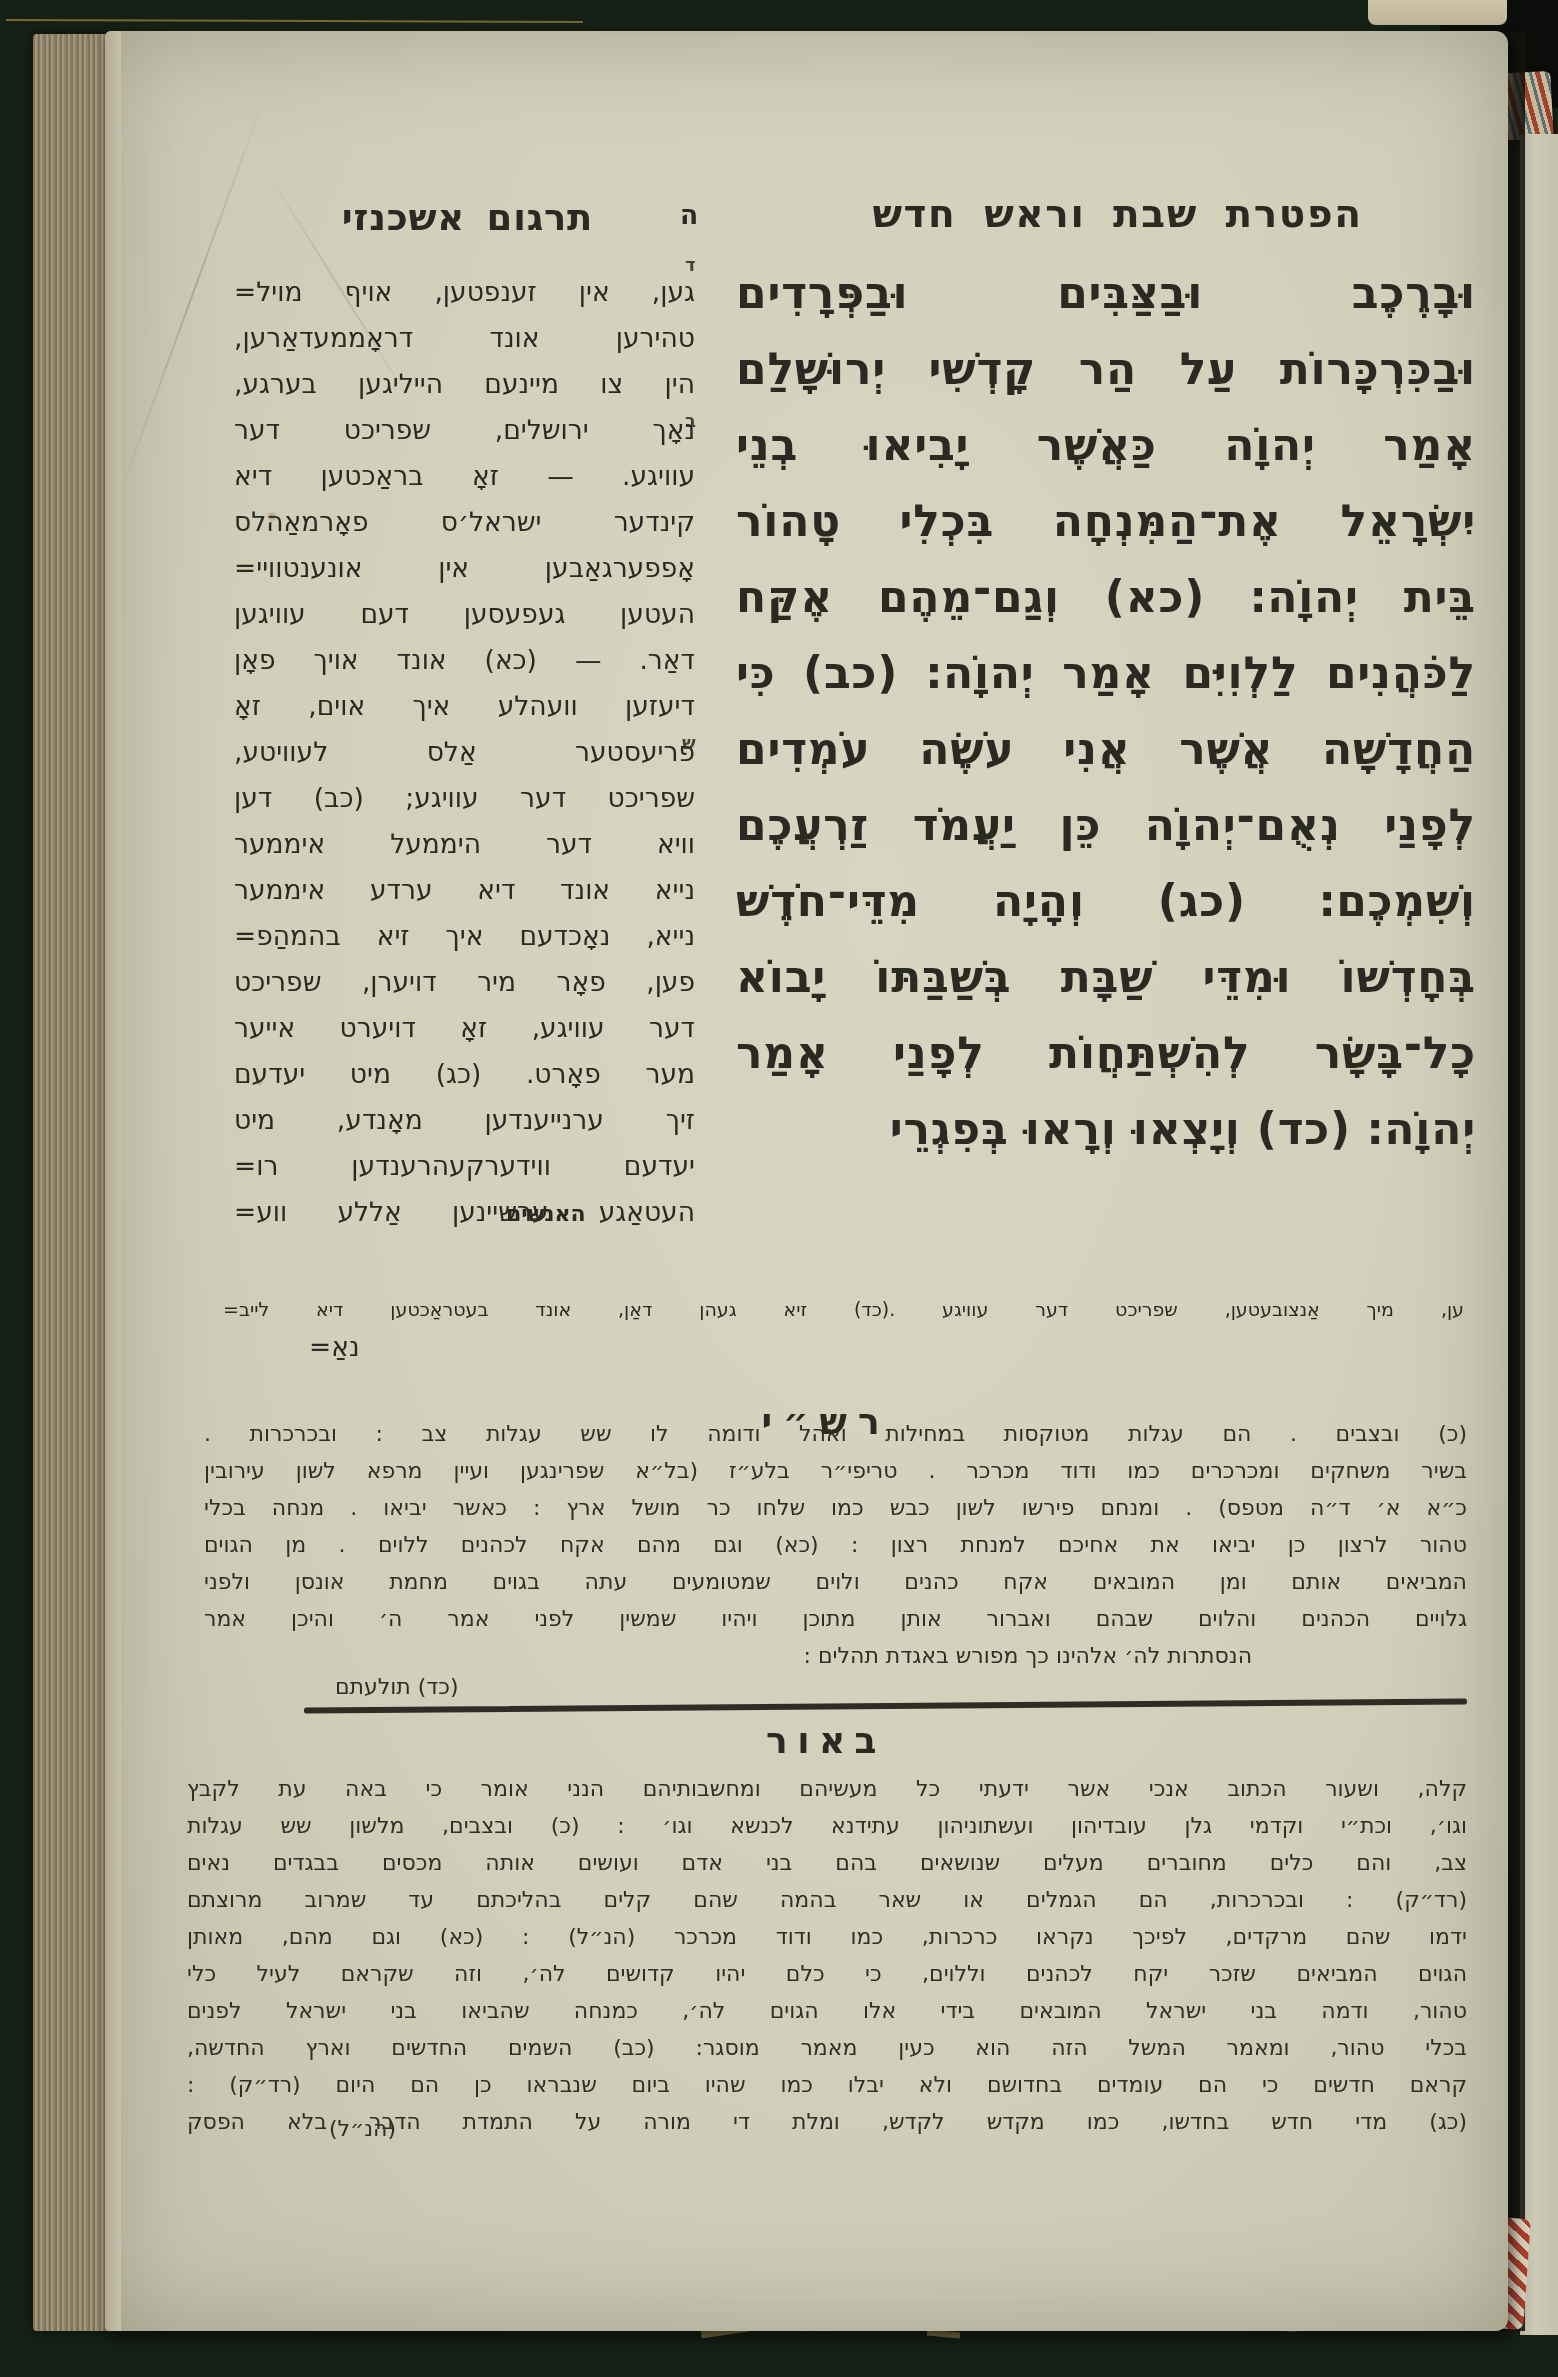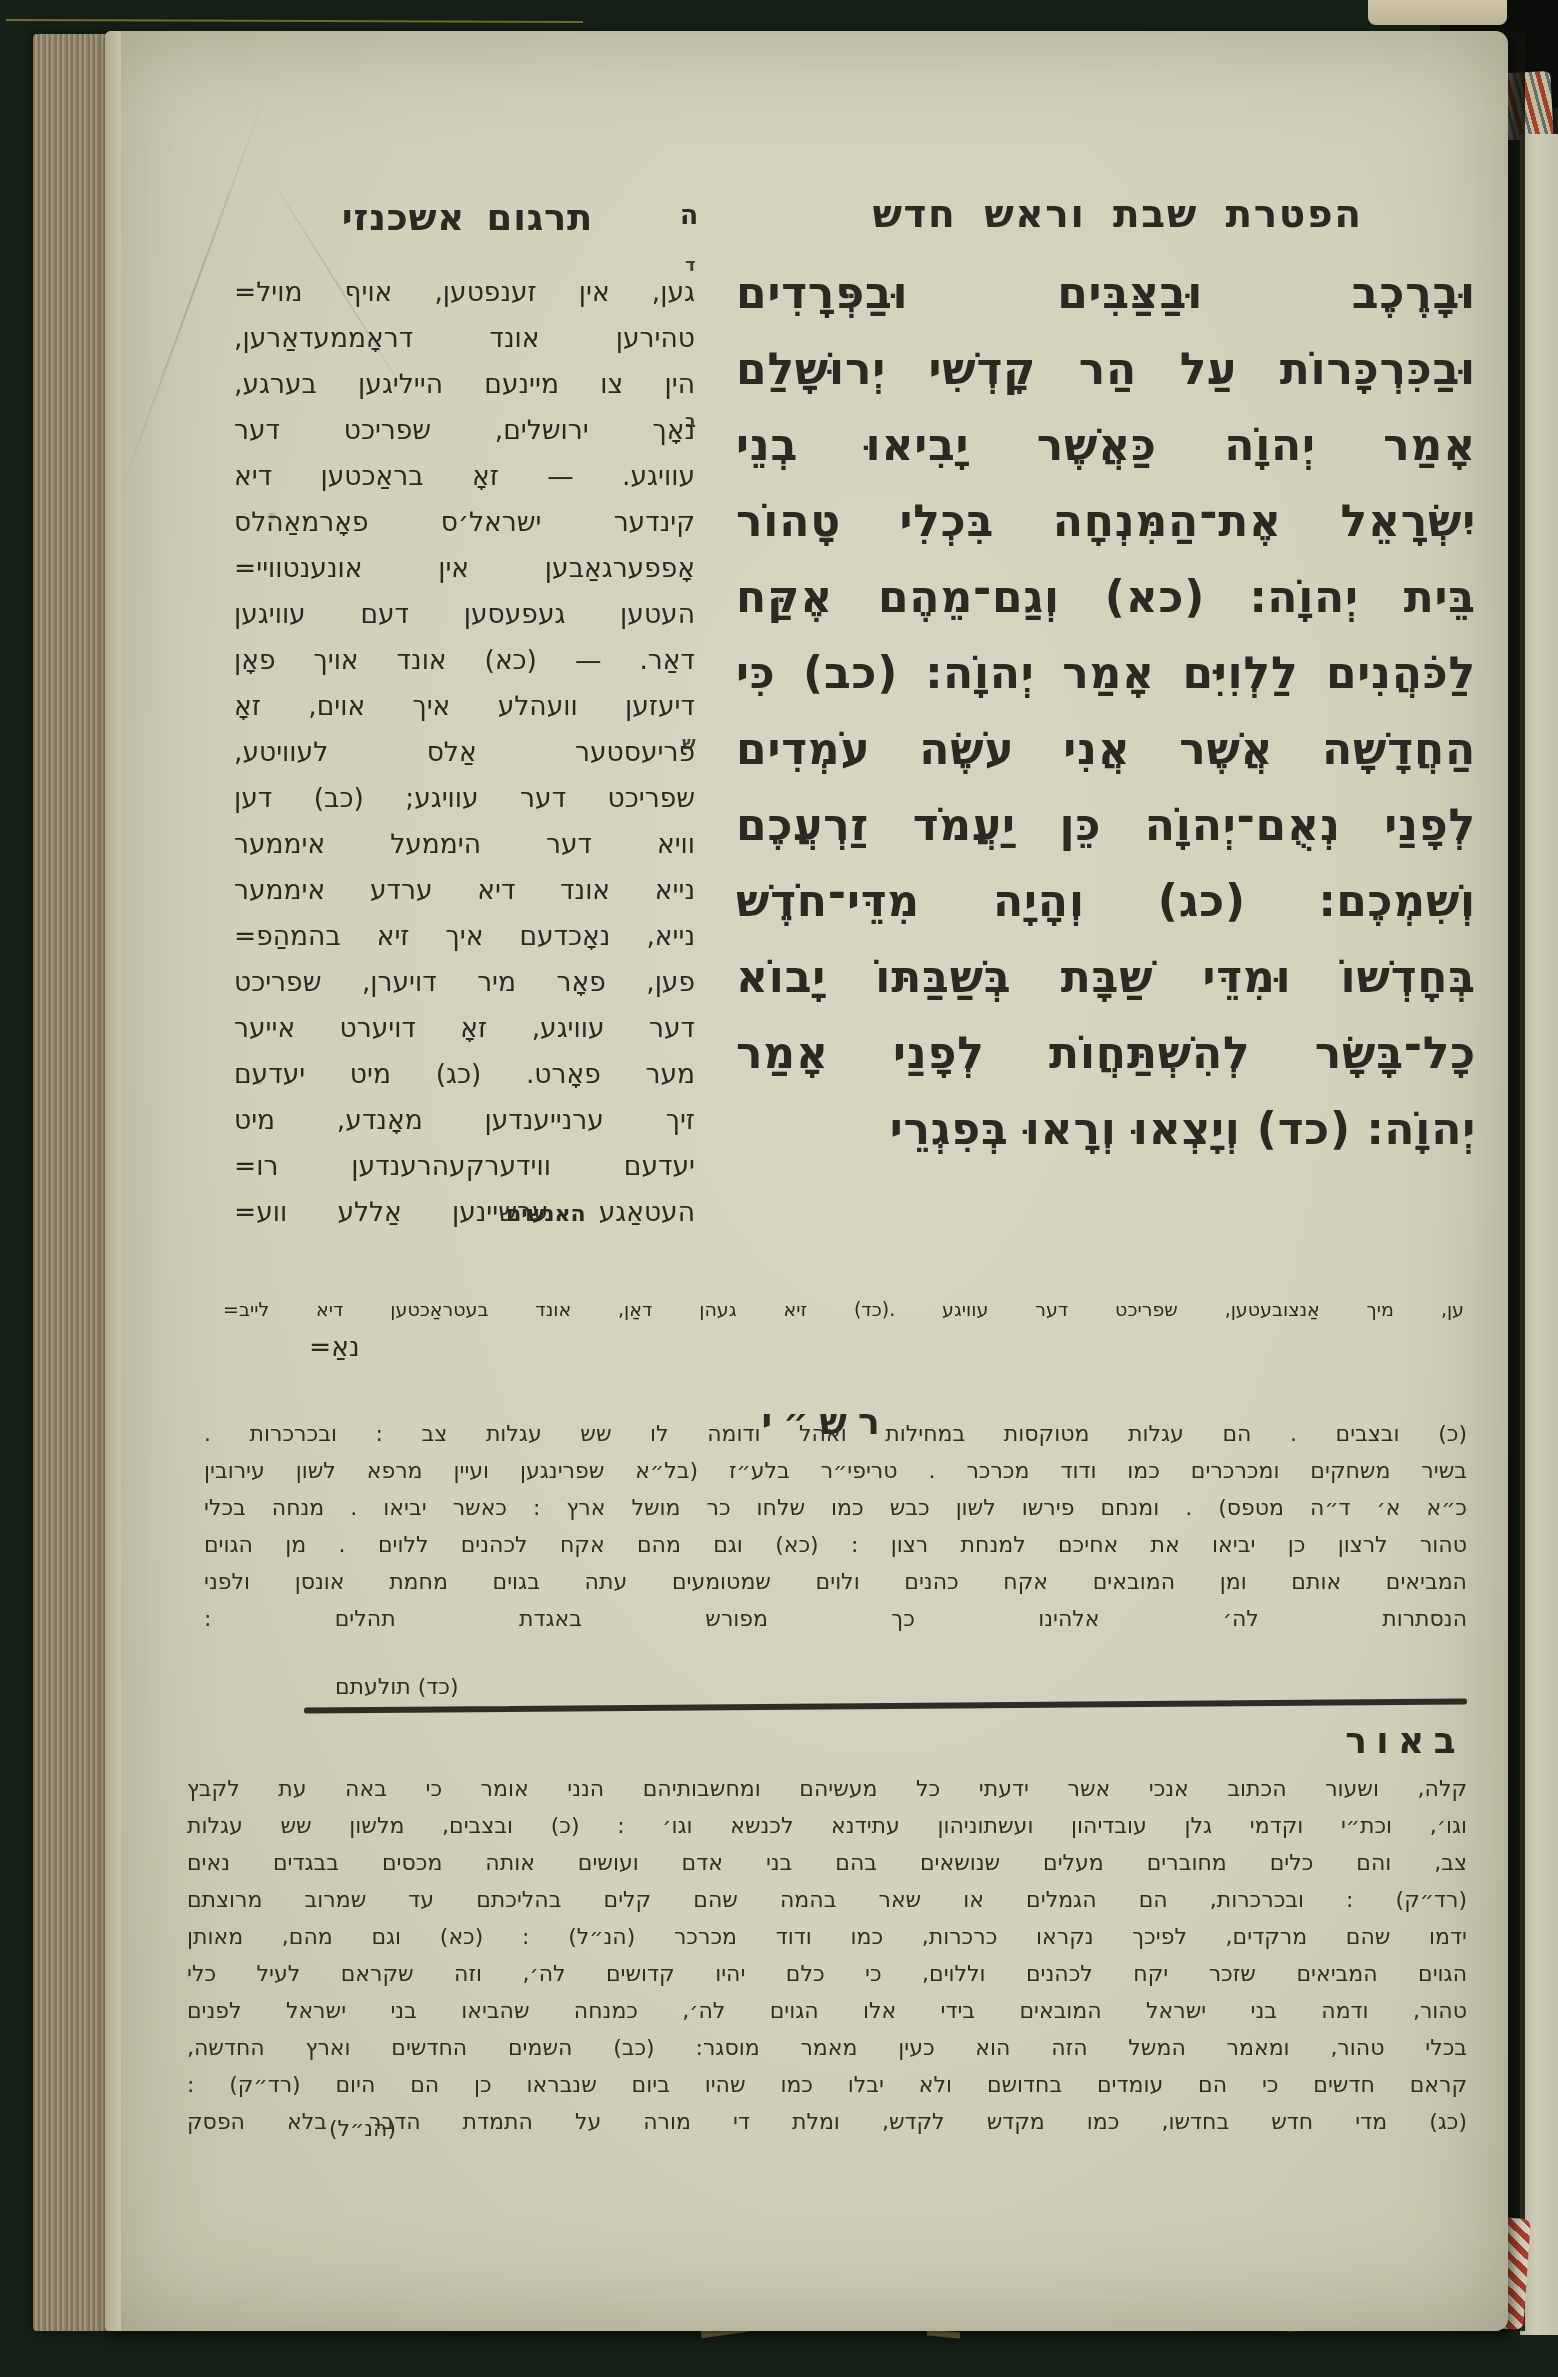--- a/index.html
+++ b/index.html
@@ -81,21 +81,21 @@
     font-size:36px; font-weight:bold; letter-spacing:11px;margin-top:36px; }
   .rashi-col { position:absolute; left:82px; top:1384px; width:1280px; }
   .rashi-col > div { height:37px; line-height:37px; font-size:22px;
     text-align:justify; text-align-last:justify; white-space:nowrap; color:#302f27;margin-left:17px; }
   .rashi-col > div:nth-child(7) { padding-right:215px; text-align-last:right; }
   .rashi-lemma { position:absolute; left:230px; top:1643px; font-size:22px; color:#302f27; }
 
   .section-rule { position:absolute; left:199px; top:1672px; width:1163px; height:5.5px;
     background:#2e2d25; transform:rotate(-.45deg); border-radius:2.3px; }
 
-  .biur-title { position:absolute; left:82px; top:1689px; width:1278px; text-align:right;
+  .biur-title { position:absolute; left:82px; top:1689px; width:1278px; text-align:center;
     font-size:36px; font-weight:bold; letter-spacing:9.4px; }
   .biur-col { position:absolute; left:82px; top:1739px; width:1280px; }
   .biur-col > div { height:37px; line-height:37px; font-size:22px;
     text-align:justify; text-align-last:justify; white-space:nowrap; color:#302f27; }
   .biur-fragment { position:absolute; left:224px; top:2085px; font-size:22px; color:#302f27; }
 </style>
 </head>
 <body>
 
 <div class="scene">
@@ -173,20 +173,21 @@
     <div class="targum-full">ען, מיך אַנצובעטען, שפריכט דער עוויגע .(כד) זיא געהן דאַן, אונד בעטראַכטען דיא לייב=</div>
     <div class="targum-catchword">נאַ=</div>
 
     <div class="rashi-title">רש״י</div>
     <div class="rashi-col">
         <div>(כ) ובצבים . הם עגלות מטוקסות במחילות ואהל ודומה לו שש עגלות צב : ובכרכרות .</div>
         <div>בשיר משחקים ומכרכרים כמו ודוד מכרכר . טריפי״ר בלע״ז (בל״א שפרינגען ועיין מרפא לשון עירובין</div>
         <div>כ״א א׳ ד״ה מטפס) . ומנחם פירשו לשון כבש כמו שלחו כר מושל ארץ : כאשר יביאו . מנחה בכלי</div>
         <div>טהור לרצון כן יביאו את אחיכם למנחת רצון : (כא) וגם מהם אקח לכהנים ללוים . מן הגוים</div>
         <div>המביאים אותם ומן המובאים אקח כהנים ולוים שמטומעים עתה בגוים מחמת אונסן ולפני</div>
+        <div>גלויים הכהנים והלוים שבהם ואברור אותן מתוכן ויהיו שמשין לפני אמר ה׳ והיכן אמר</div>
         <div>הנסתרות לה׳ אלהינו כך מפורש באגדת תהלים :</div>
       </div>
     <div class="rashi-lemma">(כד) תולעתם</div>
 
     <div class="section-rule"></div>
 
     <div class="biur-title">באור</div>
     <div class="biur-col">
         <div>קלה, ושעור הכתוב אנכי אשר ידעתי כל מעשיהם ומחשבותיהם הנני אומר כי באה עת לקבץ</div>
         <div>וגו׳, וכת״י וקדמי גלן עובדיהון ועשתוניהון עתידנא לכנשא וגו׳ : (כ) ובצבים, מלשון שש עגלות</div>

